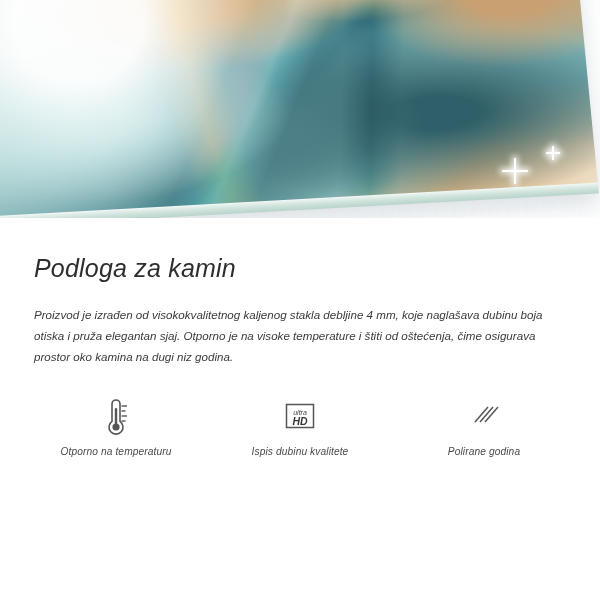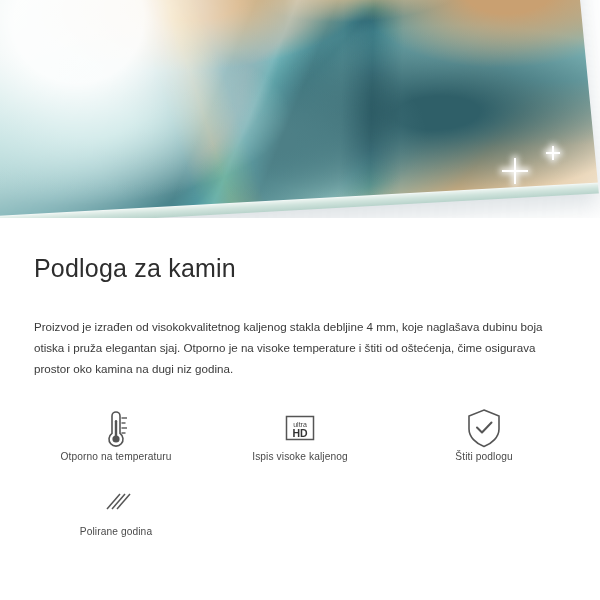--- a/index.html
+++ b/index.html
@@ -11,20 +11,21 @@
     background: #ffffff;
     font-family: "Liberation Sans", sans-serif;
     overflow: hidden;
   }
 
   .page {
     position: relative;
     width: 600px;
     height: 600px;
     background: #ffffff;
+    font-style: italic;
   }
 
   
   .hero {
     position: relative;
     width: 600px;
     height: 218px;
     overflow: hidden;
     background: #ffffff;
   }
@@ -101,21 +102,21 @@
   .headline {
     font-size: 25px;
     line-height: 32px;
     color: #2d2d2d;
     font-weight: 400;
     margin: 14px 0 0 0;
     letter-spacing: 0.2px;
   }
   .headline .l2 { display: block; }
   .paragraph {
-    margin: 32px 0 0 0;
+    margin: 20px 0 0 0;
     font-size: 11.6px;
     line-height: 21px;
     color: #3a3a3a;
     max-width: 536px;
   }
 
   
   .features {
     margin-top: 26px;
     padding: 0 24px;
@@ -129,20 +130,21 @@
     align-items: center;
     justify-content: flex-end;
   }
   .feature-icon {
     height: 46px;
     display: flex;
     align-items: center;
     justify-content: center;
   }
   .feature-label {
+    margin-top: 7px;
     font-size: 10.2px;
     color: #4a4a4a;
     text-align: center;
     letter-spacing: 0.1px;
   }
   svg { display: block; }
 </style>
 </head>
 <body>
 
@@ -182,32 +184,23 @@
     </div>
 
     <div class="feature">
       <div class="feature-icon">
         <svg width="44" height="44" viewBox="0 0 44 44">
           <rect x="8.5" y="10.5" width="27" height="23" fill="none" stroke="#555" stroke-width="1.5"></rect>
           <text x="22" y="21" font-family="Liberation Sans, sans-serif" font-size="7" fill="#444" text-anchor="middle">ultra</text>
           <text x="22" y="30.5" font-family="Liberation Sans, sans-serif" font-size="10.5" font-weight="bold" fill="#333" text-anchor="middle">HD</text>
         </svg>
       </div>
-      <div class="feature-label">Ispis visoke kaljenog</div>
-    </div>
-
-    <div class="feature">
-      <div class="feature-icon">
-        <svg width="42" height="46" viewBox="0 0 42 46">
-          <path d="M21 5 L36 11 V24 C36 32 29 38.5 21 41.5 C13 38.5 6 32 6 24 V11 Z" fill="none" stroke="#555" stroke-width="1.6"></path>
-          <path d="M14 22.5 L19 27.5 L28.5 17.5" fill="none" stroke="#555" stroke-width="2" stroke-linecap="round" stroke-linejoin="round"></path>
-        </svg>
-      </div>
-      <div class="feature-label">Štiti podlogu</div>
-    </div>
+      <div class="feature-label">Ispis dubinu kvalitete</div>
+    </div>
+
 
 
     <div class="feature">
       <div class="feature-icon">
         <svg width="44" height="40" viewBox="0 0 44 40">
           <line x1="13" y1="26" x2="26" y2="11" stroke="#555" stroke-width="1.5"></line>
           <line x1="18" y1="26" x2="31" y2="11" stroke="#555" stroke-width="1.5"></line>
           <line x1="23" y1="26" x2="36" y2="11" stroke="#555" stroke-width="1.5"></line>
         </svg>
       </div>

